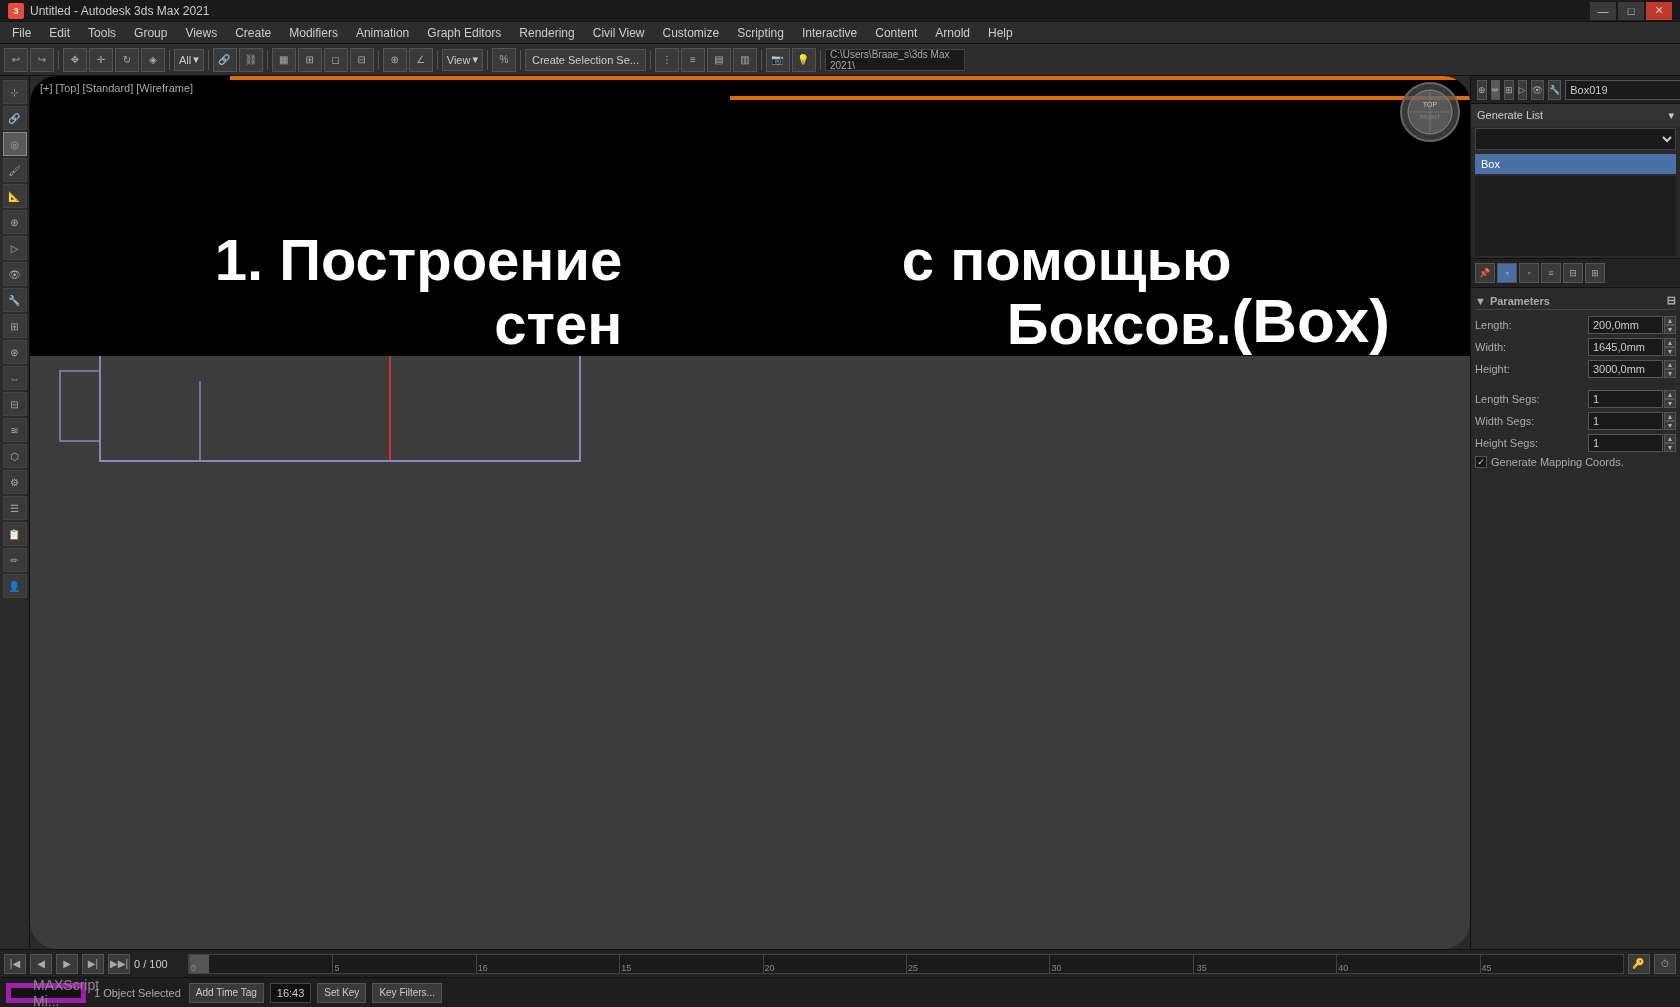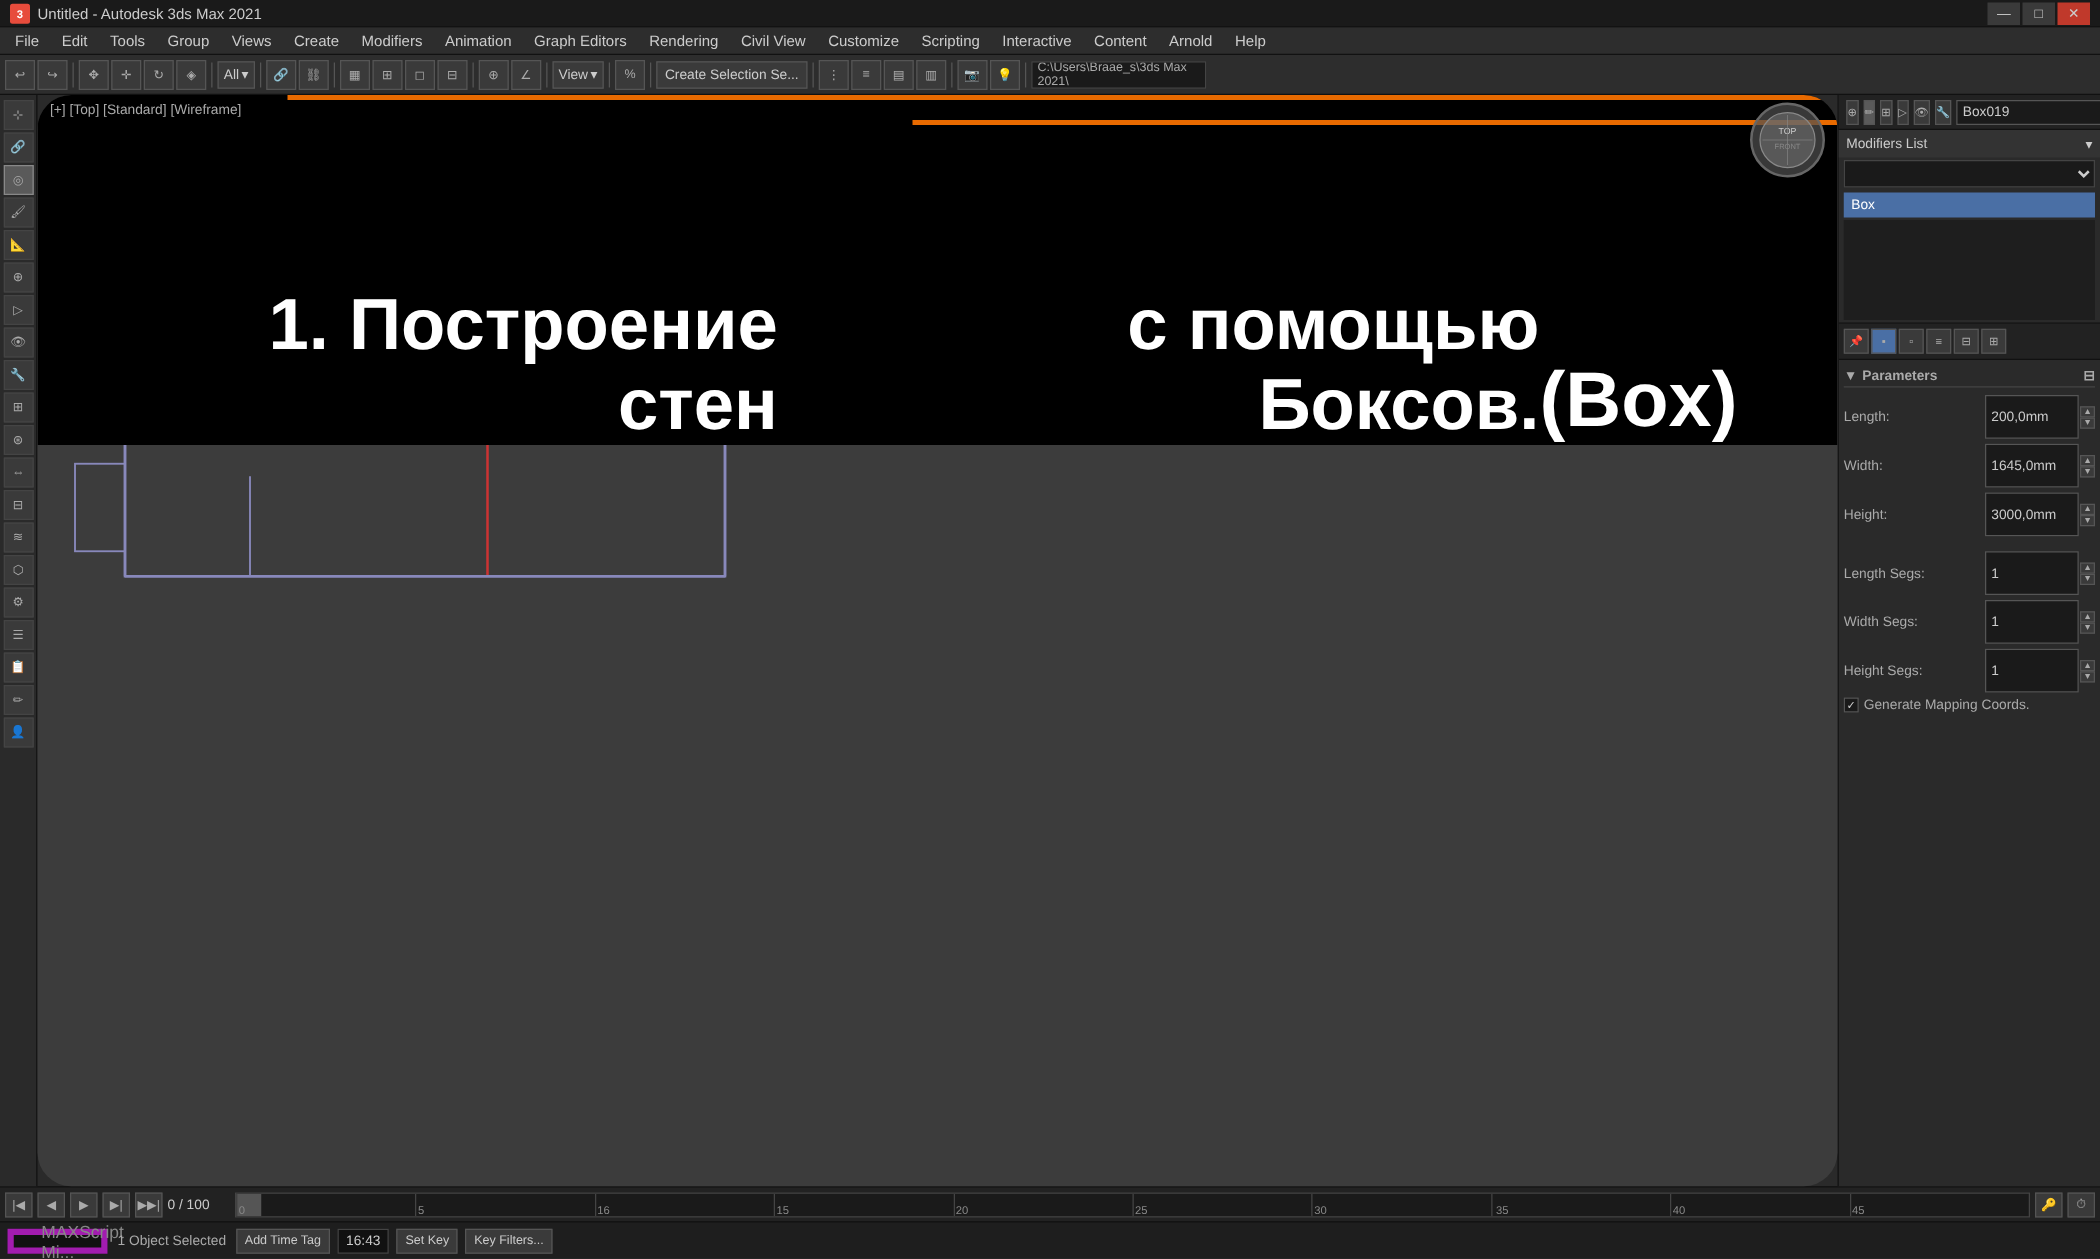--- a/index.html
+++ b/index.html
@@ -411,21 +411,21 @@
     }
 
     .param-spinner {
       display: flex;
       align-items: center;
       gap: 1px;
     }
 
     .param-spinner input {
       width: 75px;
-      height: 35px;
+      height: 18px;
       background: #1a1a1a;
       border: 1px solid #555;
       color: #ccc;
       font-size: 11px;
       padding: 0 4px;
     }
 
     .spinner-arrows {
       display: flex;
       flex-direction: column;
@@ -756,21 +756,21 @@
       <div class="panel-icon-btn">⊞</div>
       <div class="panel-icon-btn">▷</div>
       <div class="panel-icon-btn">👁</div>
       <div class="panel-icon-btn">🔧</div>
       <input class="object-name-field" id="object-name-field" value="Box019" style="flex: 1 1 0%; height: 20px; background: rgb(26, 26, 26); border: 1px solid rgb(85, 85, 85); color: rgb(204, 204, 204); font-size: 11px; padding: 0px 4px;">
 
     </div>
 
     <div id="modifier-list-section">
       <div id="modifier-list-header">
-        <span>Modifiers List</span>
+        <span>Generate List</span>
         <span>▾</span>
       </div>
       <select id="modifier-list-dropdown">
         <option></option>
       </select>
       <div id="modifier-item">Box</div>
       <div id="modifier-area"></div>
     </div>
 
     <div id="panel-icons-row">

